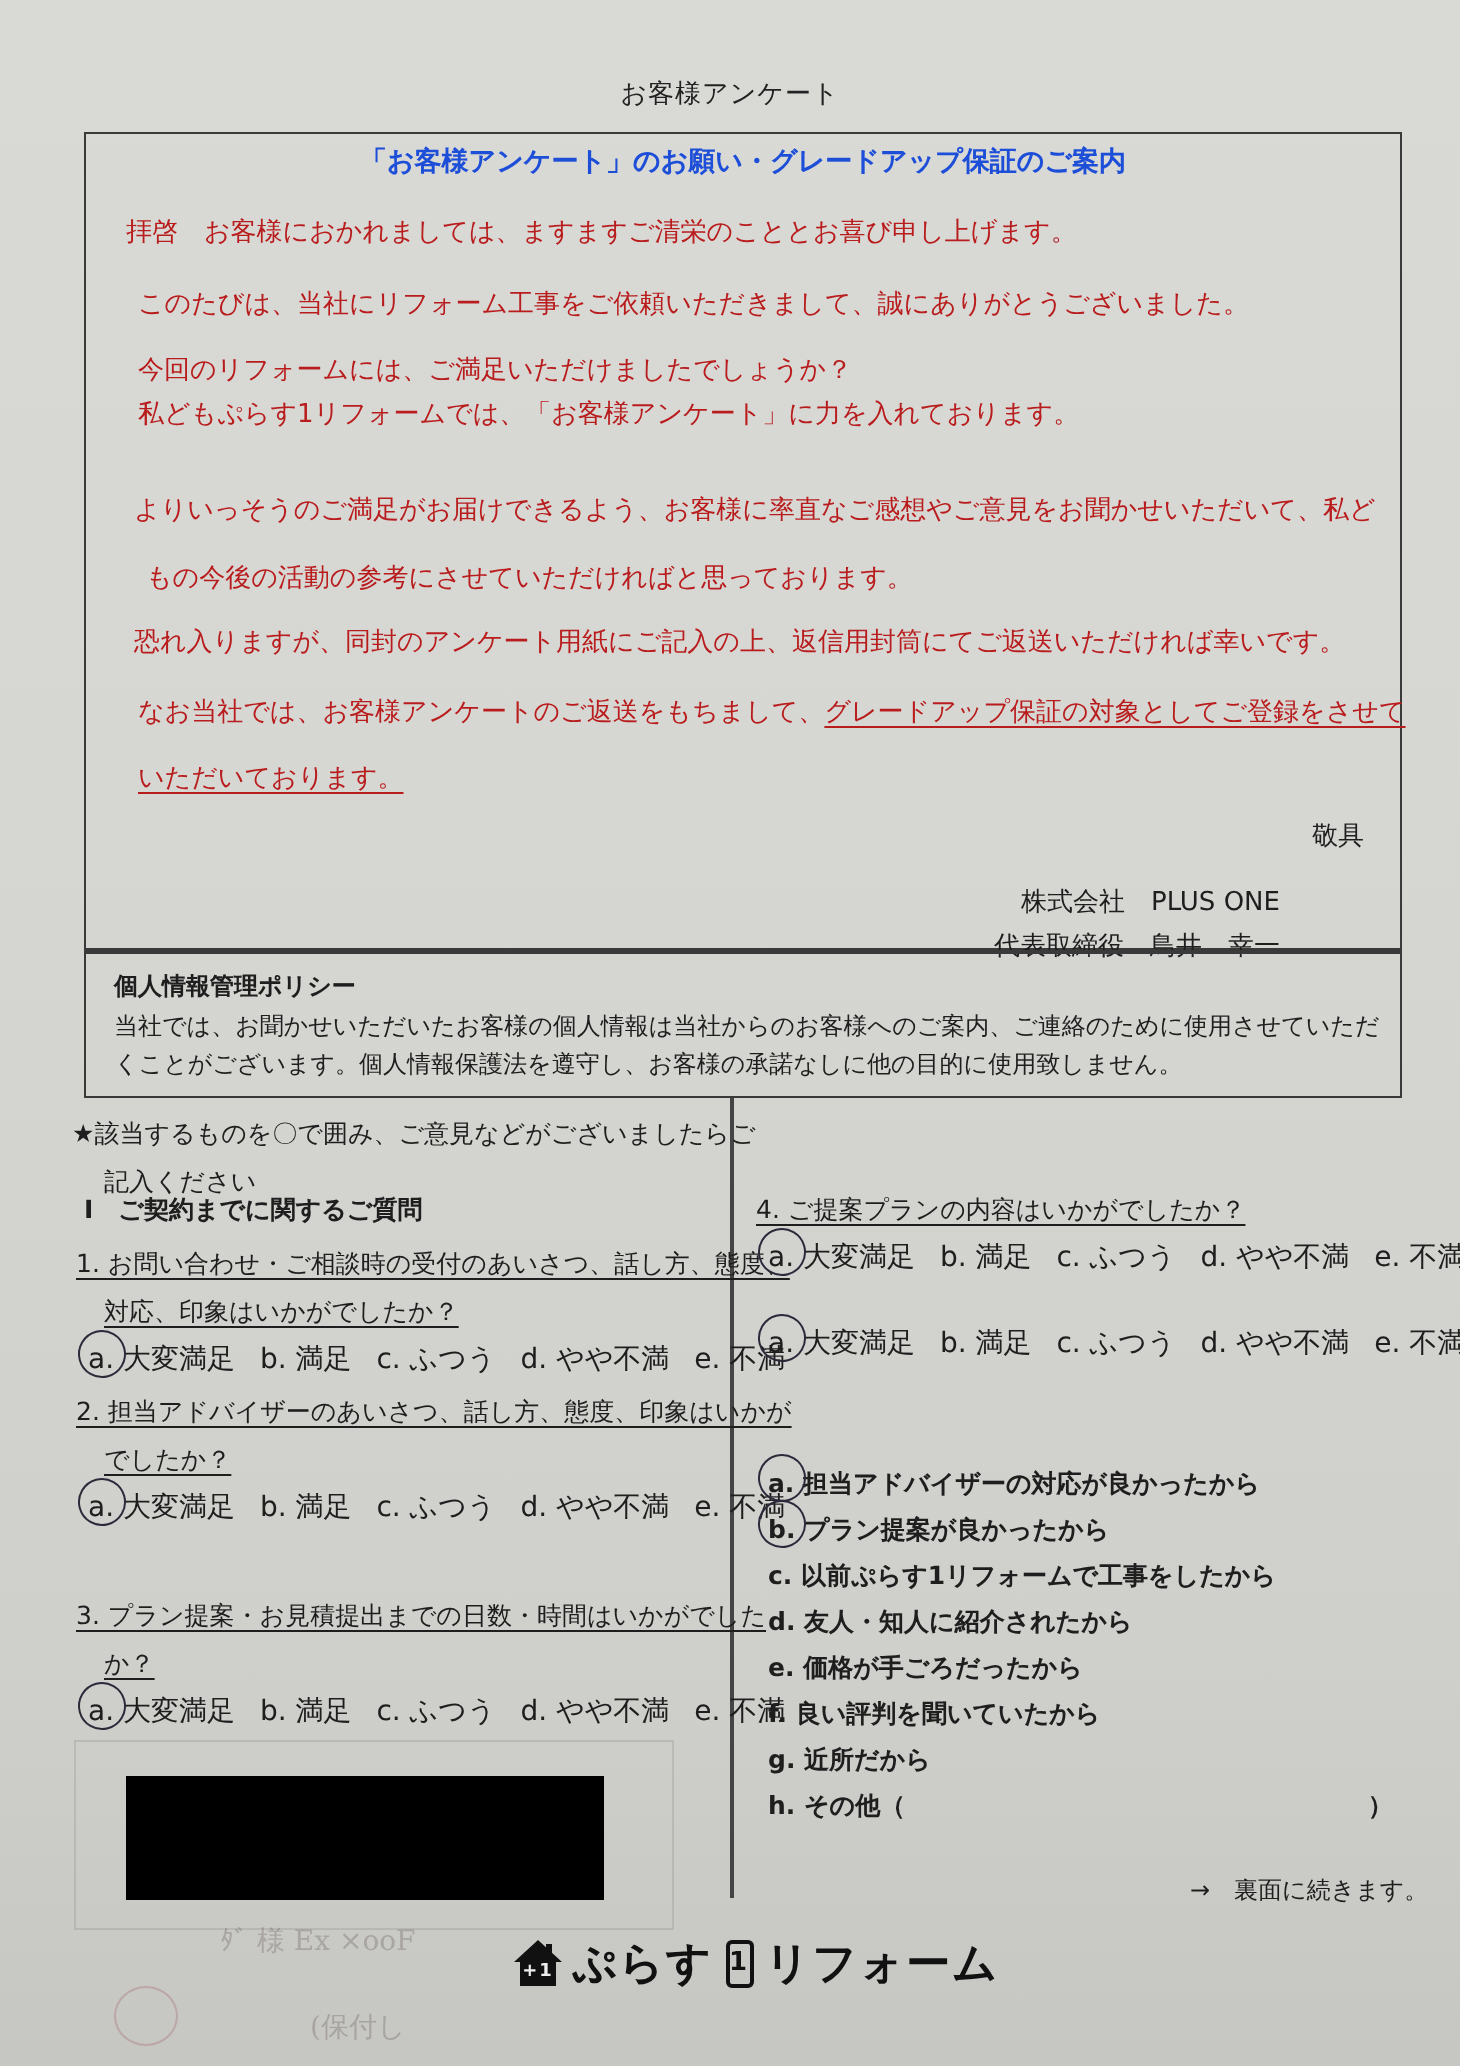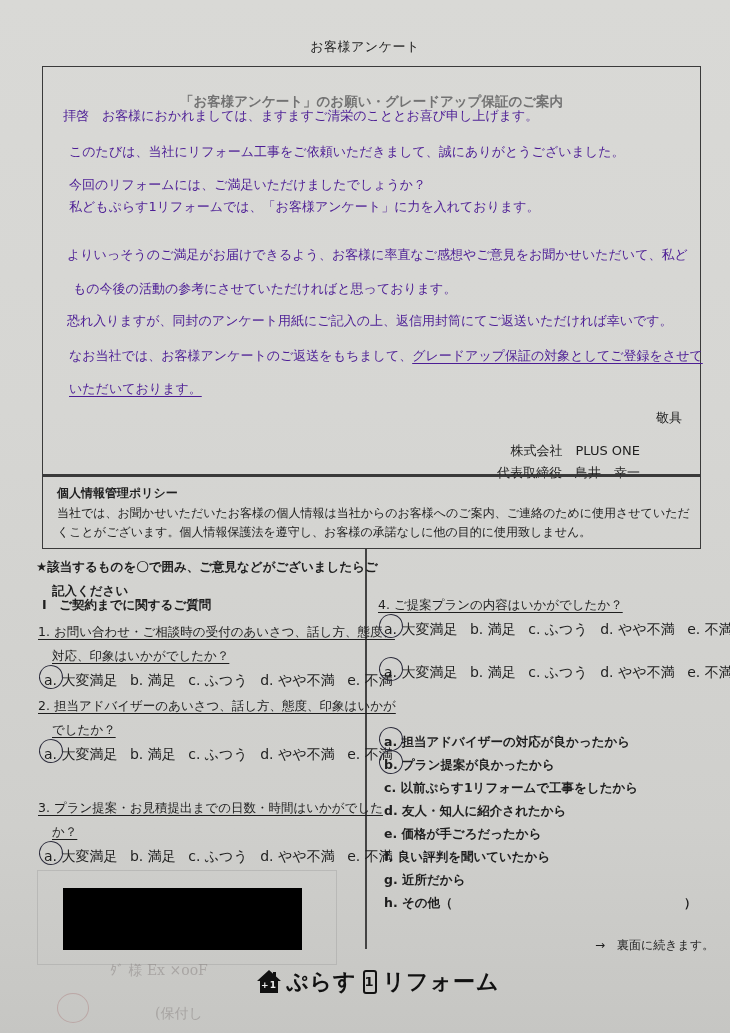--- a/index.html
+++ b/index.html
@@ -13,43 +13,43 @@
     .page-title {
       position: absolute; left: 0; width: 730px; top: 38px;
       text-align: center; font-size: 13px; font-weight: normal; letter-spacing: 0.5px;
       color: #222;
     }
     .intro-box {
       position: absolute; left: 42px; top: 66px; width: 659px; height: 409px;
       border: 1.5px solid #3a3a3a;
     }
     .intro-heading {
-      position: absolute; left: 0; width: 100%; top: 26px; text-align: center;
-      font-size: 13.5px; font-weight: bold; color: #737373;
+      position: absolute; left: 0; width: 100%; top: 5px; text-align: center;
+      font-size: 13.5px; font-weight: bold; color: #1d4ed8;
     }
     .intro-line {
-      position: absolute; font-size: 13px; white-space: nowrap; color: #4c1d95;
+      position: absolute; font-size: 13px; white-space: nowrap; color: #b91c1c;
     }
     .u { text-decoration: underline; text-underline-offset: 3px; }
     .closing { position: absolute; right: 18px; font-size: 13px; }
     .policy-box {
       position: absolute; left: 42px; top: 475px; width: 659px; height: 74px;
       border: 1.5px solid #3a3a3a; border-top-width: 2.5px;
     }
     .policy-title {
       position: absolute; left: 14px; top: 8px; font-size: 12px; font-weight: bold; text-align: right;
     }
     .policy-text {
       position: absolute; left: 14px; top: 27px; width: 636px; font-size: 12px; line-height: 19px;
     }
     .divider {
       position: absolute; left: 365px; top: 549px; width: 1.5px; height: 400px; background: #444;
     }
     .instr {
-      position: absolute; left: 36px; top: 555px; font-size: 12.5px; font-weight: bold; line-height: 24px;
+      position: absolute; left: 36px; top: 555px; font-size: 12.5px; font-weight: normal; line-height: 24px;
     }
     .instr .l2 { padding-left: 16px; }
     .section-h {
       position: absolute; left: 42px; top: 597px; font-size: 12.5px; font-weight: bold;
     }
     .q {
       position: absolute; font-size: 12.5px; line-height: 24px; font-weight: 500;
     }
     .q .qt { text-decoration: underline; text-underline-offset: 3px; display: block; }
     .q .qt2 { padding-left: 14px; }

